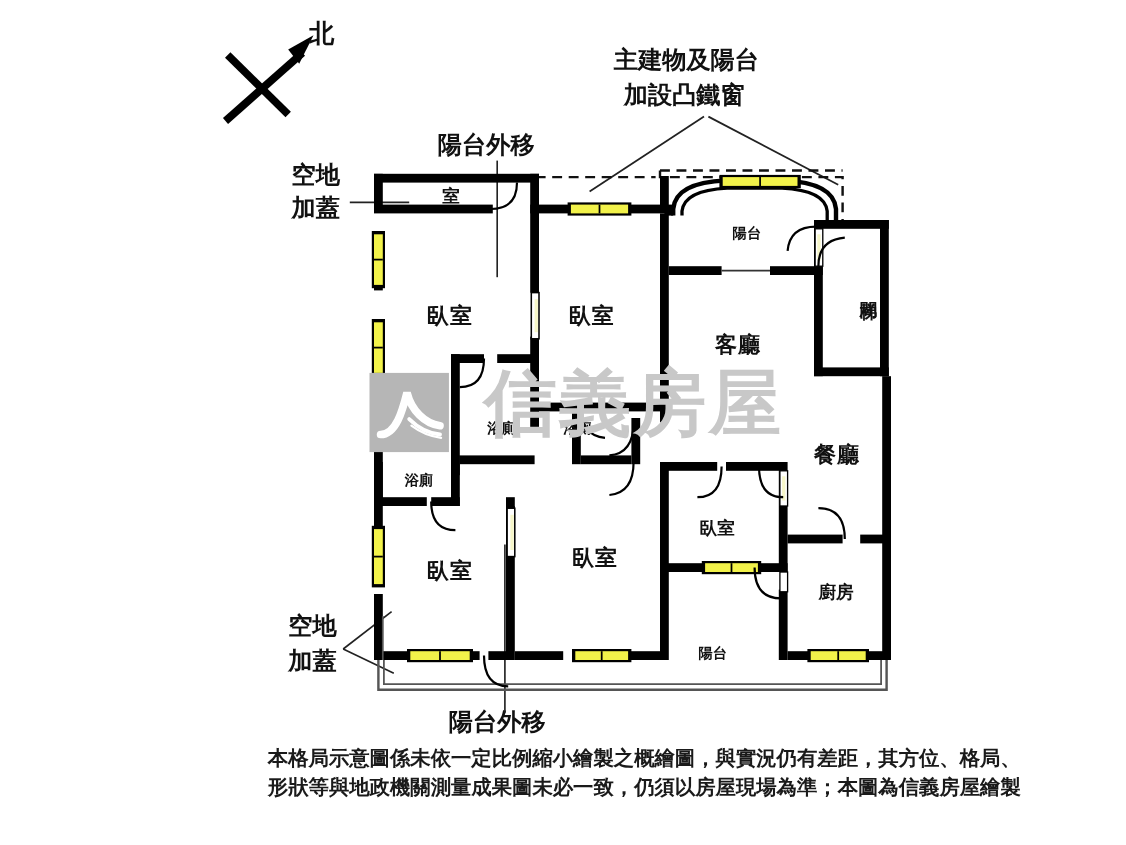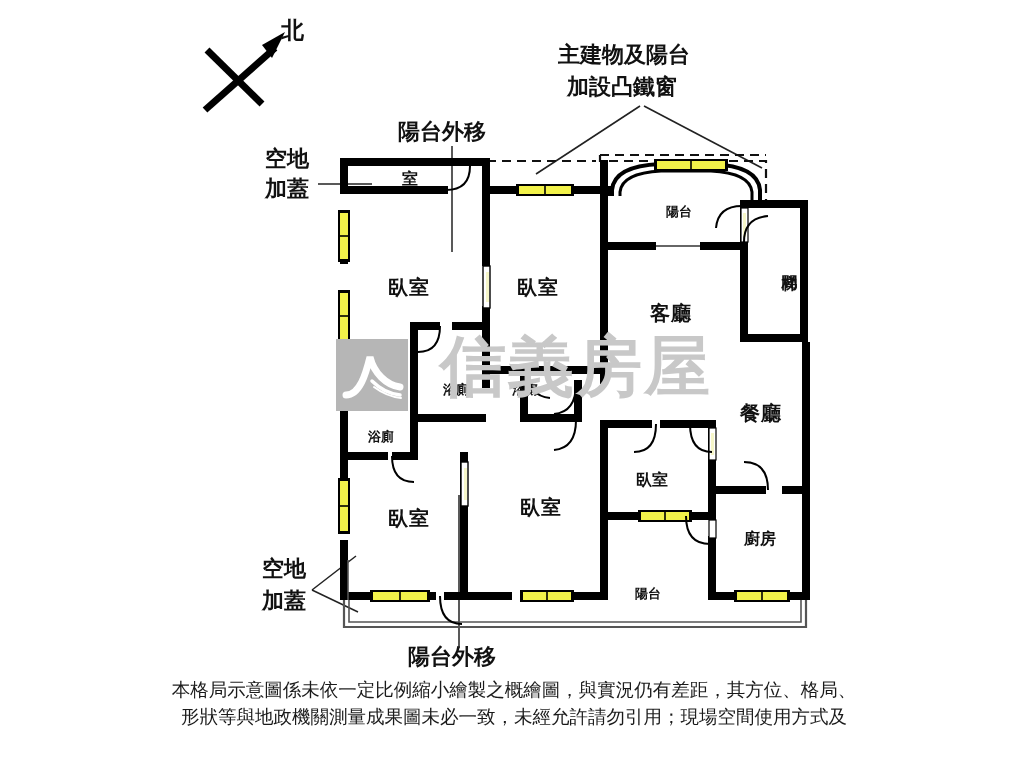--- a/index.html
+++ b/index.html
@@ -15,22 +15,22 @@
   .cjk{font-family:"DejaVu Sans","Liberation Sans",sans-serif;font-weight:700;fill:#111;}
   .rm{font-size:20px;letter-spacing:1px;}
   .rm-sm{font-size:16px;}
   .rm-xs{font-size:13px;}
   .ann{font-size:22px;}
   .ann-big{font-size:23px;}
 
   .disclaimer{
     position:absolute;left:100px;top:676px;width:828px;
     font-family:"DejaVu Serif","Liberation Serif",serif;
-    font-size:18.5px;line-height:1.47;color:#1a1a1a;font-weight:400;
-    letter-spacing:0px;text-align:center;
+    font-size:18.5px;line-height:1.47;color:#1a1a1a;font-weight:700;
+    letter-spacing:0px;text-align:right;
   }
   .disclaimer div{white-space:nowrap;}
 
   .wm{position:absolute;pointer-events:none;}
   #wm-logo{left:336px;top:339px;width:72px;height:72px;background:#b6b6b6;}
   #wm-logo svg{display:block;}
   #wm-text{left:416px;top:334px;font-size:66px;font-weight:700;color:#c8c8c8;
            font-family:"DejaVu Sans","Liberation Sans",sans-serif;letter-spacing:2px;line-height:1;margin-left:24px;}
   #wm-fine{left:352px;top:406px;font-size:13.5px;color:#c2c2c2;font-weight:700;
            font-family:"DejaVu Sans","Liberation Sans",sans-serif;letter-spacing:3px;white-space:nowrap;}
@@ -293,16 +293,16 @@
       <rect x="0" y="0" width="72" height="72" fill="#b6b6b6"></rect>
       <path d="M10,56 C24,56 30,34 34,18 C38,34 50,46 64,48" stroke="#fff" stroke-width="7" fill="none" stroke-linecap="round"></path>
       <path d="M36,42 C44,50 54,55 64,56" stroke="#fff" stroke-width="3.5" fill="none" stroke-linecap="round"></path>
       <path d="M38,48 C46,54 56,58 65,59" stroke="#fff" stroke-width="2" fill="none" stroke-linecap="round"></path>
     </svg>
   </div>
   <div class="wm" id="wm-text">信義房屋</div>
 
   <div class="disclaimer">
     <div>本格局示意圖係未依一定比例縮小繪製之概繪圖，與實況仍有差距，其方位、格局、</div>
-    <div>形狀等與地政機關測量成果圖未必一致，未經允許請勿引用；現場空間使用方式及</div>
+    <div>形狀等與地政機關測量成果圖未必一致，仍須以房屋現場為準；本圖為信義房屋繪製</div>
   </div>
 
 </div>
 
 </body></html>

